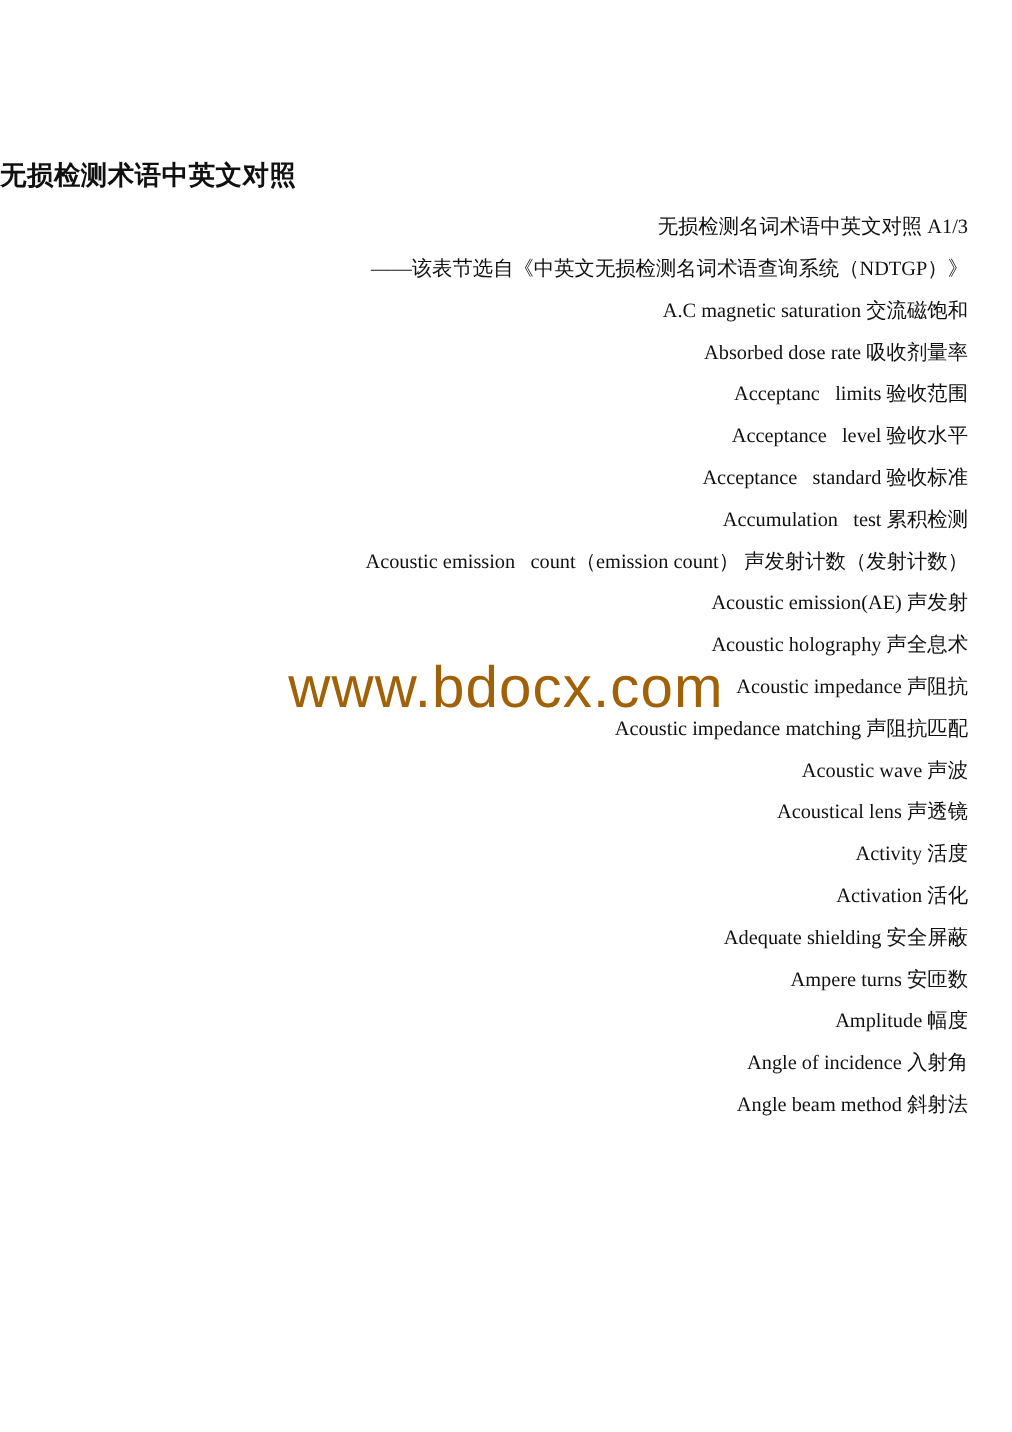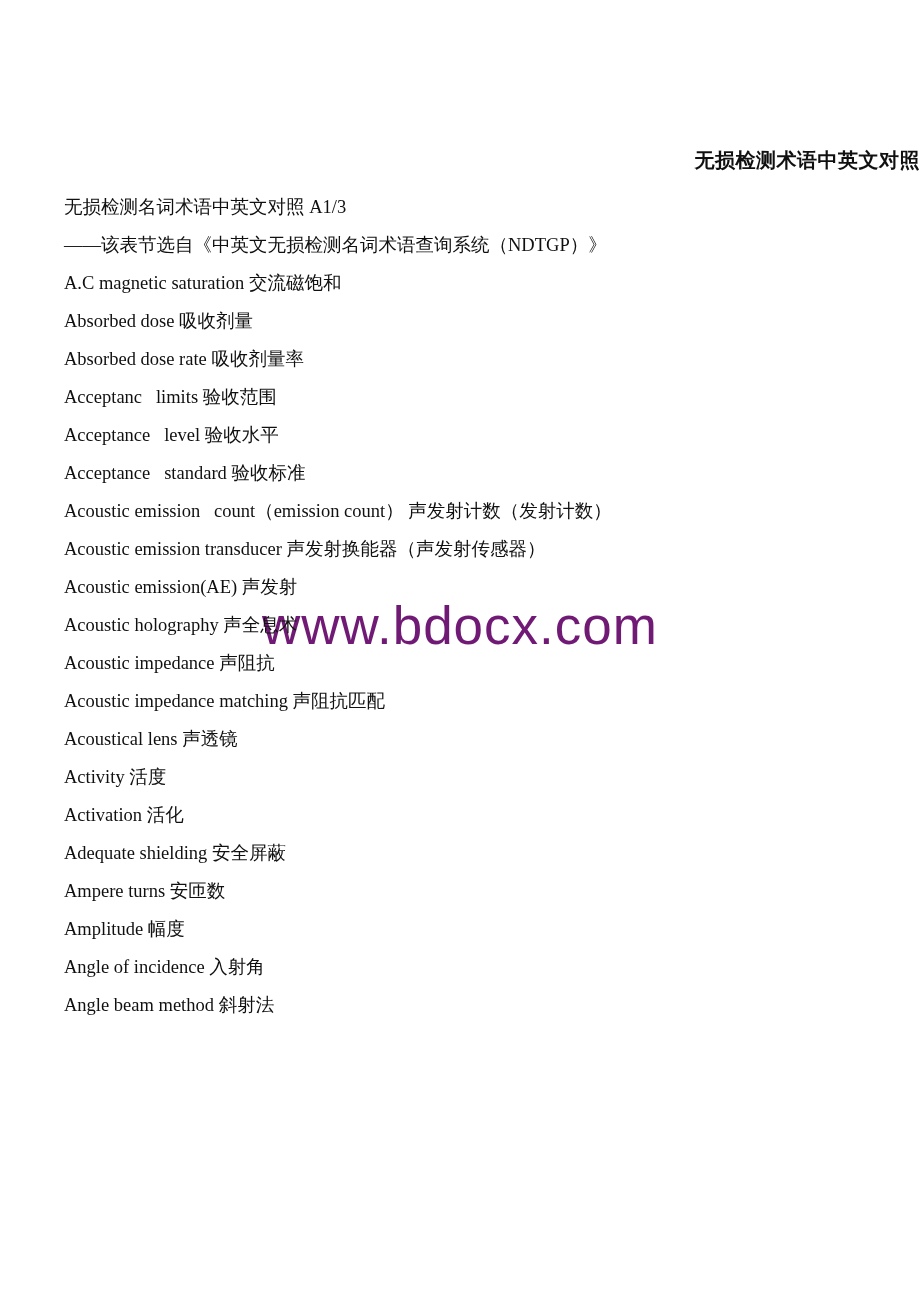--- a/index.html
+++ b/index.html
@@ -18,80 +18,81 @@
   }
   .watermark {
     position: absolute;
     left: 0;
     right: 0;
     top: 595px;
     text-align: center;
     font-family: "Liberation Sans", "DejaVu Sans", sans-serif;
     font-size: 53px;
     letter-spacing: 1px;
-    color: #701a75;
+    color: #a16207;
     white-space: nowrap;
     pointer-events: none;
     z-index: 0;
     user-select: none;
   }
   .content {
     position: relative;
     z-index: 1;
     padding-top: 141px;
   }
   .doc-title {
-    text-align: right;
-    font-size: 20px;
+    text-align: left;
+    font-size: 24px;
     font-weight: bold;
     line-height: 38px;
     margin: 0 0 9px 0;
     letter-spacing: 0.5px;
   }
   .lines {
     margin: 0;
     padding: 0;
     list-style: none;
   }
   .line {
     margin: 0;
     padding: 0 40px 0 64px;
     font-size: 18.5px;
     line-height: 38px;
     height: 38px;
     white-space: pre;
     overflow: visible;
+    text-align: right;
   }
 </style>
 </head>
 <body>
 
 <div class="page">
 
   <div class="watermark">www.bdocx.com</div>
 
   <div class="content">
 
     <h1 class="doc-title">无损检测术语中英文对照</h1>
 
     <div class="lines">
       <p class="line">无损检测名词术语中英文对照 A1/3</p>
       <p class="line">——该表节选自《中英文无损检测名词术语查询系统（NDTGP）》</p>
       <p class="line">A.C magnetic saturation 交流磁饱和</p>
-      <p class="line">Absorbed dose 吸收剂量</p>
       <p class="line">Absorbed dose rate 吸收剂量率</p>
       <p class="line">Acceptanc   limits 验收范围</p>
       <p class="line">Acceptance   level 验收水平</p>
       <p class="line">Acceptance   standard 验收标准</p>
+      <p class="line">Accumulation   test 累积检测</p>
       <p class="line">Acoustic emission   count（emission count） 声发射计数（发射计数）</p>
-      <p class="line">Acoustic emission transducer 声发射换能器（声发射传感器）</p>
       <p class="line">Acoustic emission(AE) 声发射</p>
       <p class="line">Acoustic holography 声全息术</p>
       <p class="line">Acoustic impedance 声阻抗</p>
       <p class="line">Acoustic impedance matching 声阻抗匹配</p>
+      <p class="line">Acoustic wave 声波</p>
       <p class="line">Acoustical lens 声透镜</p>
       <p class="line">Activity 活度</p>
       <p class="line">Activation 活化</p>
       <p class="line">Adequate shielding 安全屏蔽</p>
       <p class="line">Ampere turns 安匝数</p>
       <p class="line">Amplitude 幅度</p>
       <p class="line">Angle of incidence 入射角</p>
       <p class="line">Angle beam method 斜射法</p>
     </div>
 

